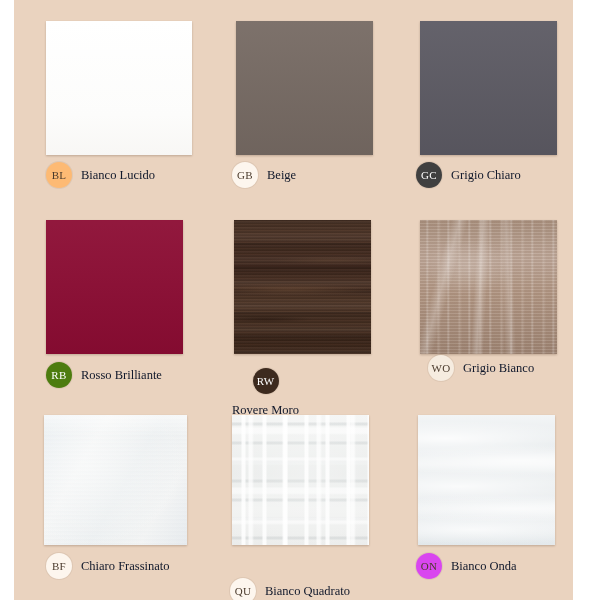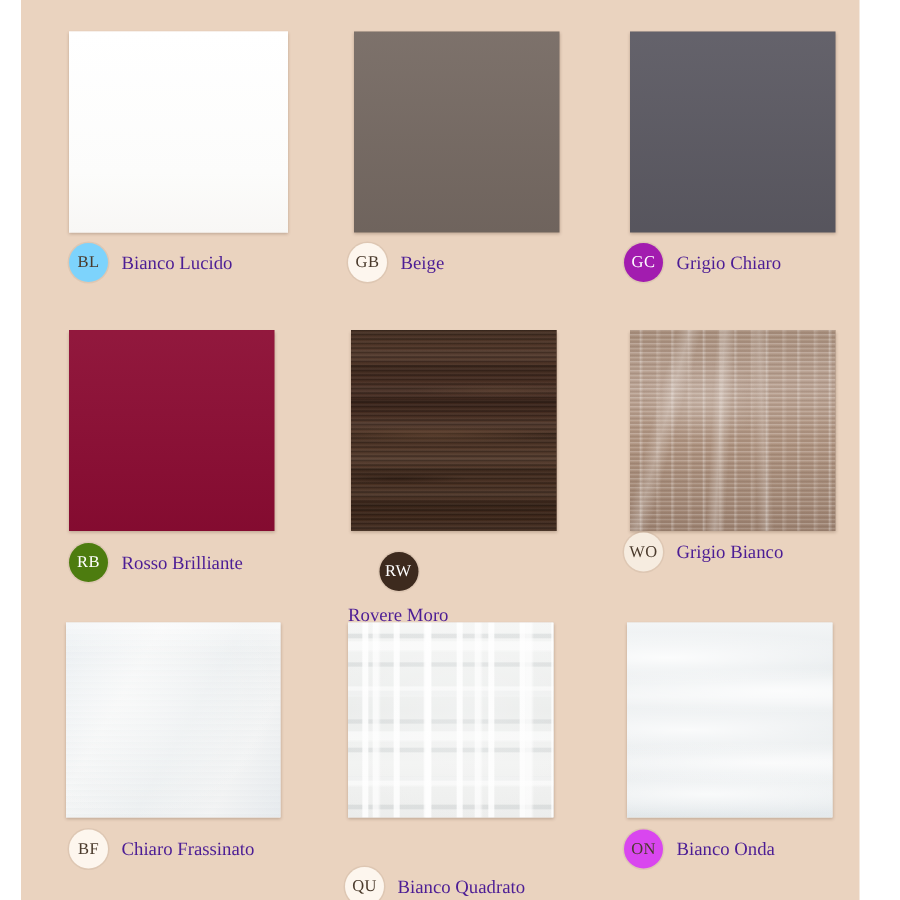--- a/index.html
+++ b/index.html
@@ -73,21 +73,21 @@
     justify-content: center;
     font-size: 11px;
     letter-spacing: 0.3px;
     font-family: "Liberation Serif", "DejaVu Serif", serif;
     flex: 0 0 auto;
     box-shadow: 0 0 0 1px rgba(120,95,75,0.10);
   }
 
   .label-text {
     font-size: 12.5px;
-    color: #4c1d95;
+    color: #0f172a;
     font-family: "Liberation Serif", "DejaVu Serif", serif;
   }
 
   
 
   
   .tex-wood-dark {
     background-color: #4a3226;
     background-image:
       repeating-linear-gradient(to bottom,
@@ -230,39 +230,39 @@
 <body>
 
 <div id="page">
   <div id="panel"></div>
   <div class="grid" id="grid">
       <div class="cell">
         <div class="swatch" style="left: 46px; top: 21px; width: 146px; height: 134px; background: rgb(255, 255, 255);">
           <div class="swatch-inner tex-gloss-white"></div>
         </div>
         <div class="label-row" style="left: 46px; top: 162px;">
-          <div class="badge" style="background: #7dd3fc; color: rgb(74, 58, 44);">BL</div>
+          <div class="badge" style="background: #fdba74; color: rgb(74, 58, 44);">BL</div>
           <div class="label-text">Bianco Lucido</div>
         </div>
       </div>
       <div class="cell">
         <div class="swatch" style="left: 236px; top: 21px; width: 137px; height: 134px; background: rgb(118, 106, 99);">
           <div class="swatch-inner tex-solid"></div>
         </div>
         <div class="label-row" style="left: 232px; top: 162px;">
           <div class="badge" style="background: rgb(253, 246, 238); color: rgb(74, 58, 44);">GB</div>
           <div class="label-text">Beige</div>
         </div>
       </div>
       <div class="cell">
         <div class="swatch" style="left: 420px; top: 21px; width: 137px; height: 134px; background: rgb(92, 90, 99);">
           <div class="swatch-inner tex-solid"></div>
         </div>
         <div class="label-row" style="left: 416px; top: 162px;">
-          <div class="badge" style="background: #a21caf; color: rgb(255, 255, 255);">GC</div>
+          <div class="badge" style="background: #404040; color: rgb(255, 255, 255);">GC</div>
           <div class="label-text">Grigio Chiaro</div>
         </div>
       </div>
       <div class="cell">
         <div class="swatch" style="left: 46px; top: 220px; width: 137px; height: 134px; background: rgb(140, 12, 51);">
           <div class="swatch-inner tex-solid"></div>
         </div>
         <div class="label-row" style="left: 46px; top: 362px;">
           <div class="badge" style="background: #4d7c0f; color: rgb(255, 255, 255);">RB</div>
           <div class="label-text">Rosso Brilliante</div>
@@ -275,21 +275,21 @@
         <div class="label-row" style="left: 232px; top: 368px; flex-direction: column;">
           <div class="badge" style="background: rgb(61, 42, 30); color: rgb(255, 255, 255);">RW</div>
           <div class="label-text">Rovere Moro</div>
         </div>
       </div>
       <div class="cell">
         <div class="swatch" style="left: 420px; top: 220px; width: 137px; height: 134px; background: rgb(179, 154, 136);">
           <div class="swatch-inner tex-wood-light"></div>
         </div>
         <div class="label-row" style="left: 416px; top: 355px;">
-          <div class="badge" style="background: rgb(246, 236, 224); color: rgb(74, 58, 44);">WO</div>
+          <div class="badge" style="background: rgb(246, 236, 224); color: rgb(74, 58, 44); margin-left: 12px;">WO</div>
           <div class="label-text">Grigio Bianco</div>
         </div>
       </div>
       <div class="cell">
         <div class="swatch" style="left: 44px; top: 415px; width: 143px; height: 130px; background: rgb(242, 243, 243);">
           <div class="swatch-inner tex-white-frass"></div>
         </div>
         <div class="label-row" style="left: 46px; top: 553px;">
           <div class="badge" style="background: rgb(253, 246, 238); color: rgb(74, 58, 44);">BF</div>
           <div class="label-text">Chiaro Frassinato</div>

